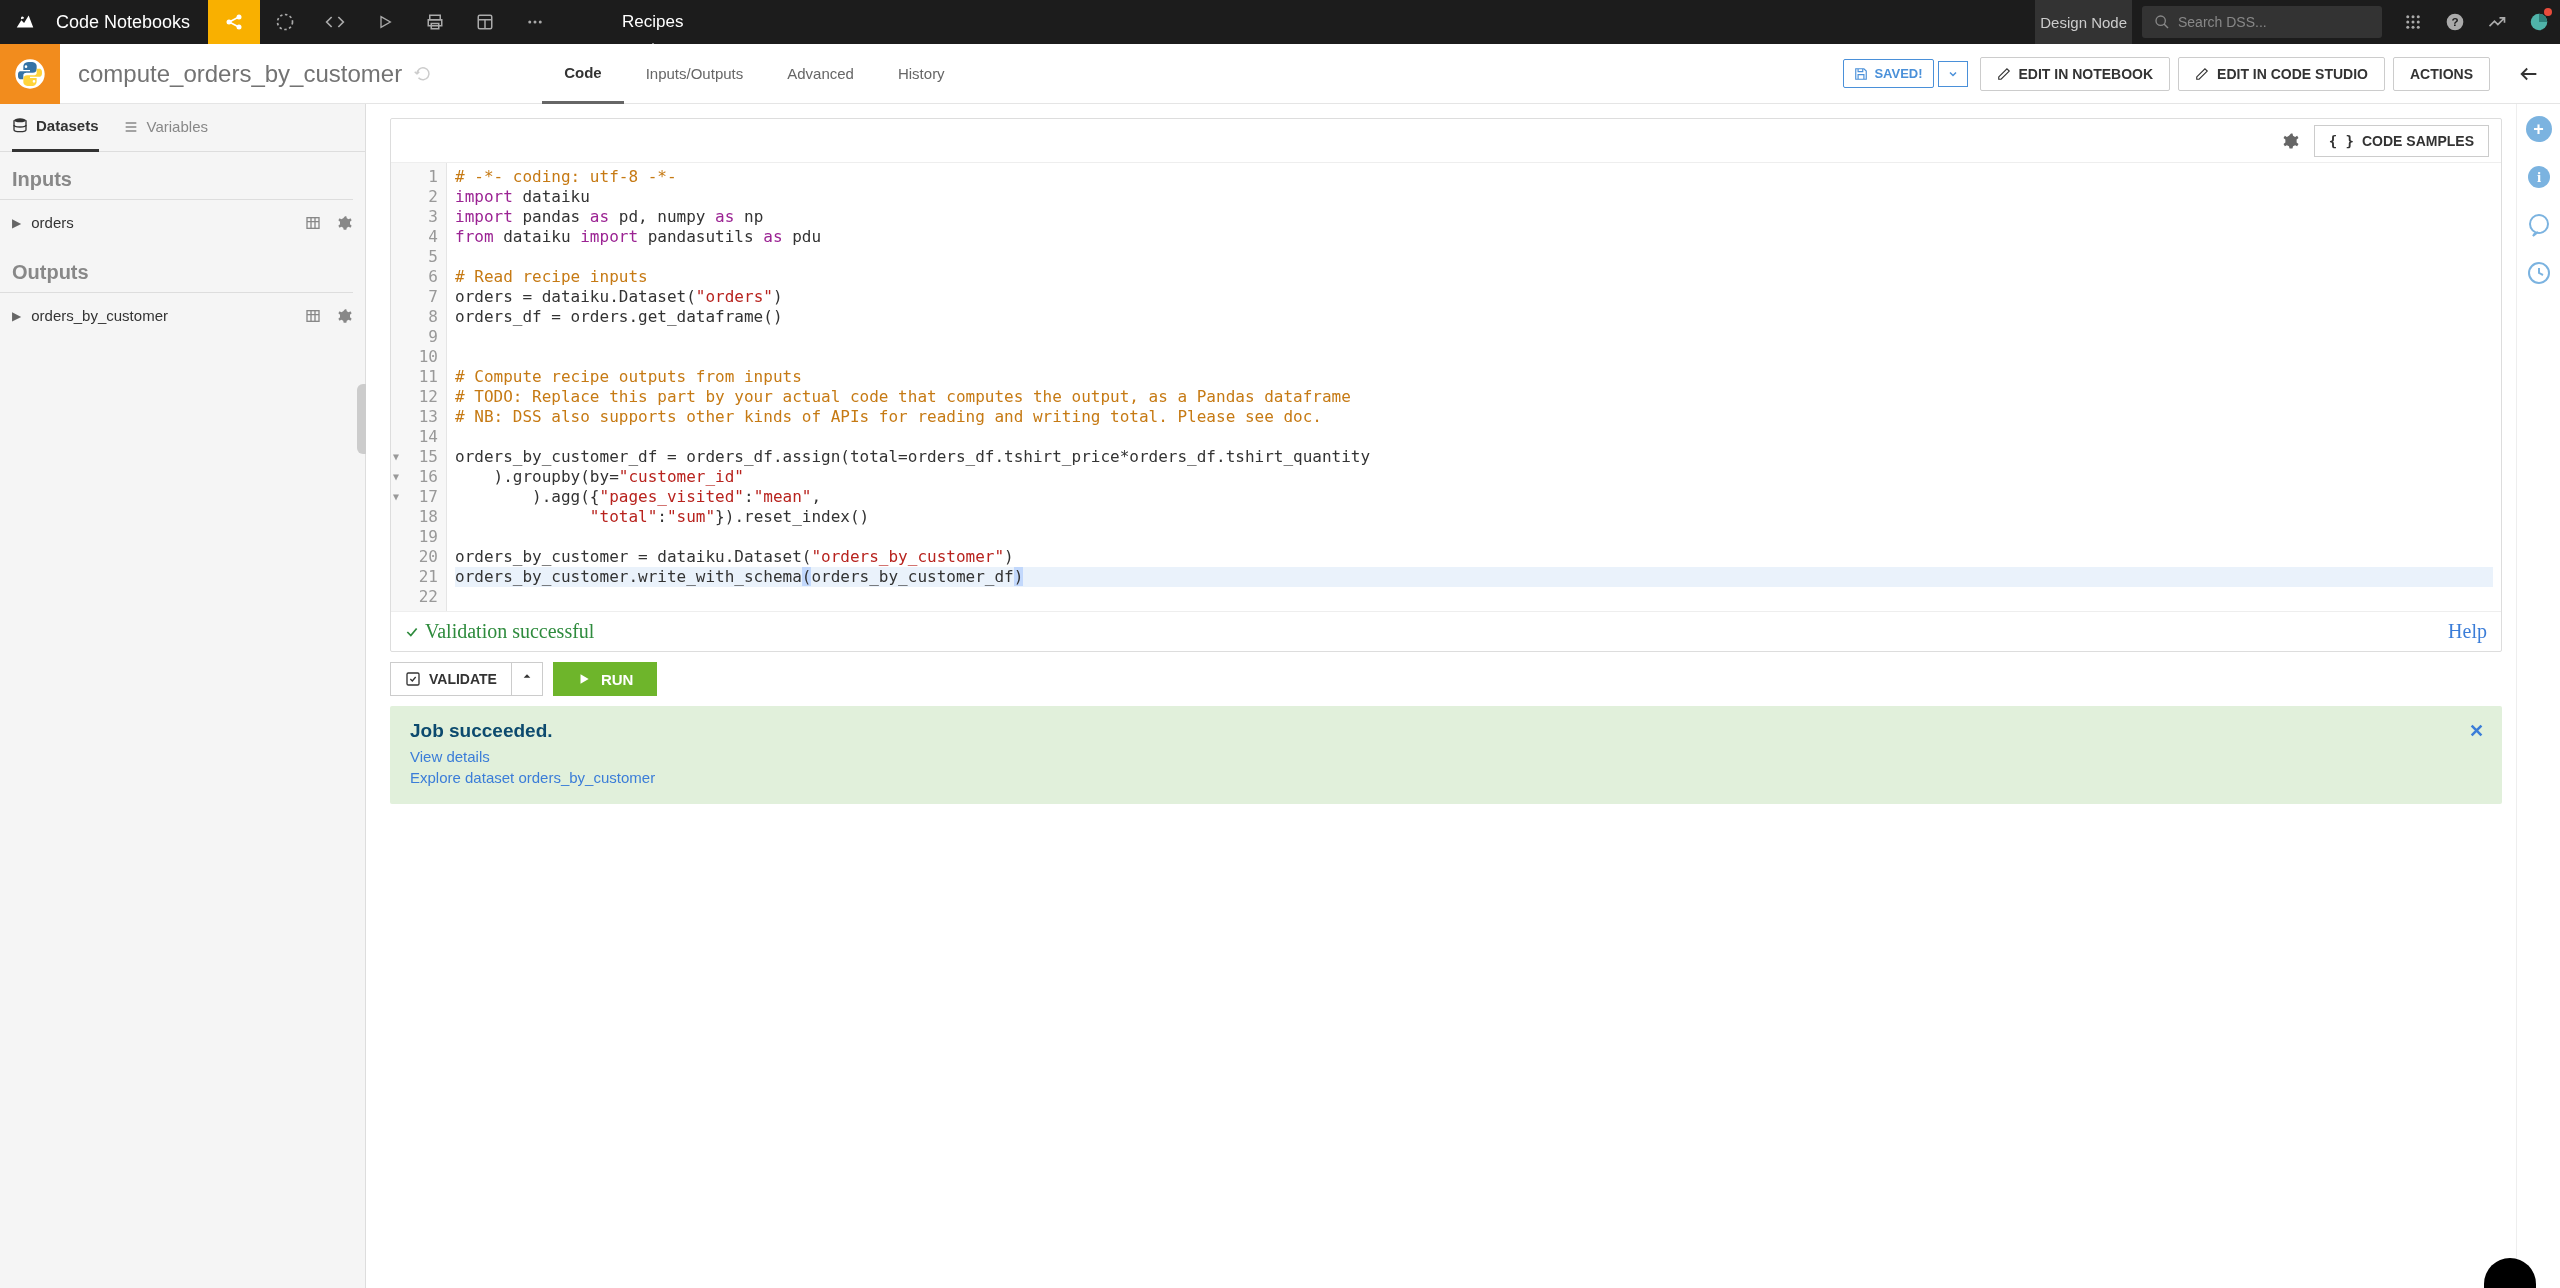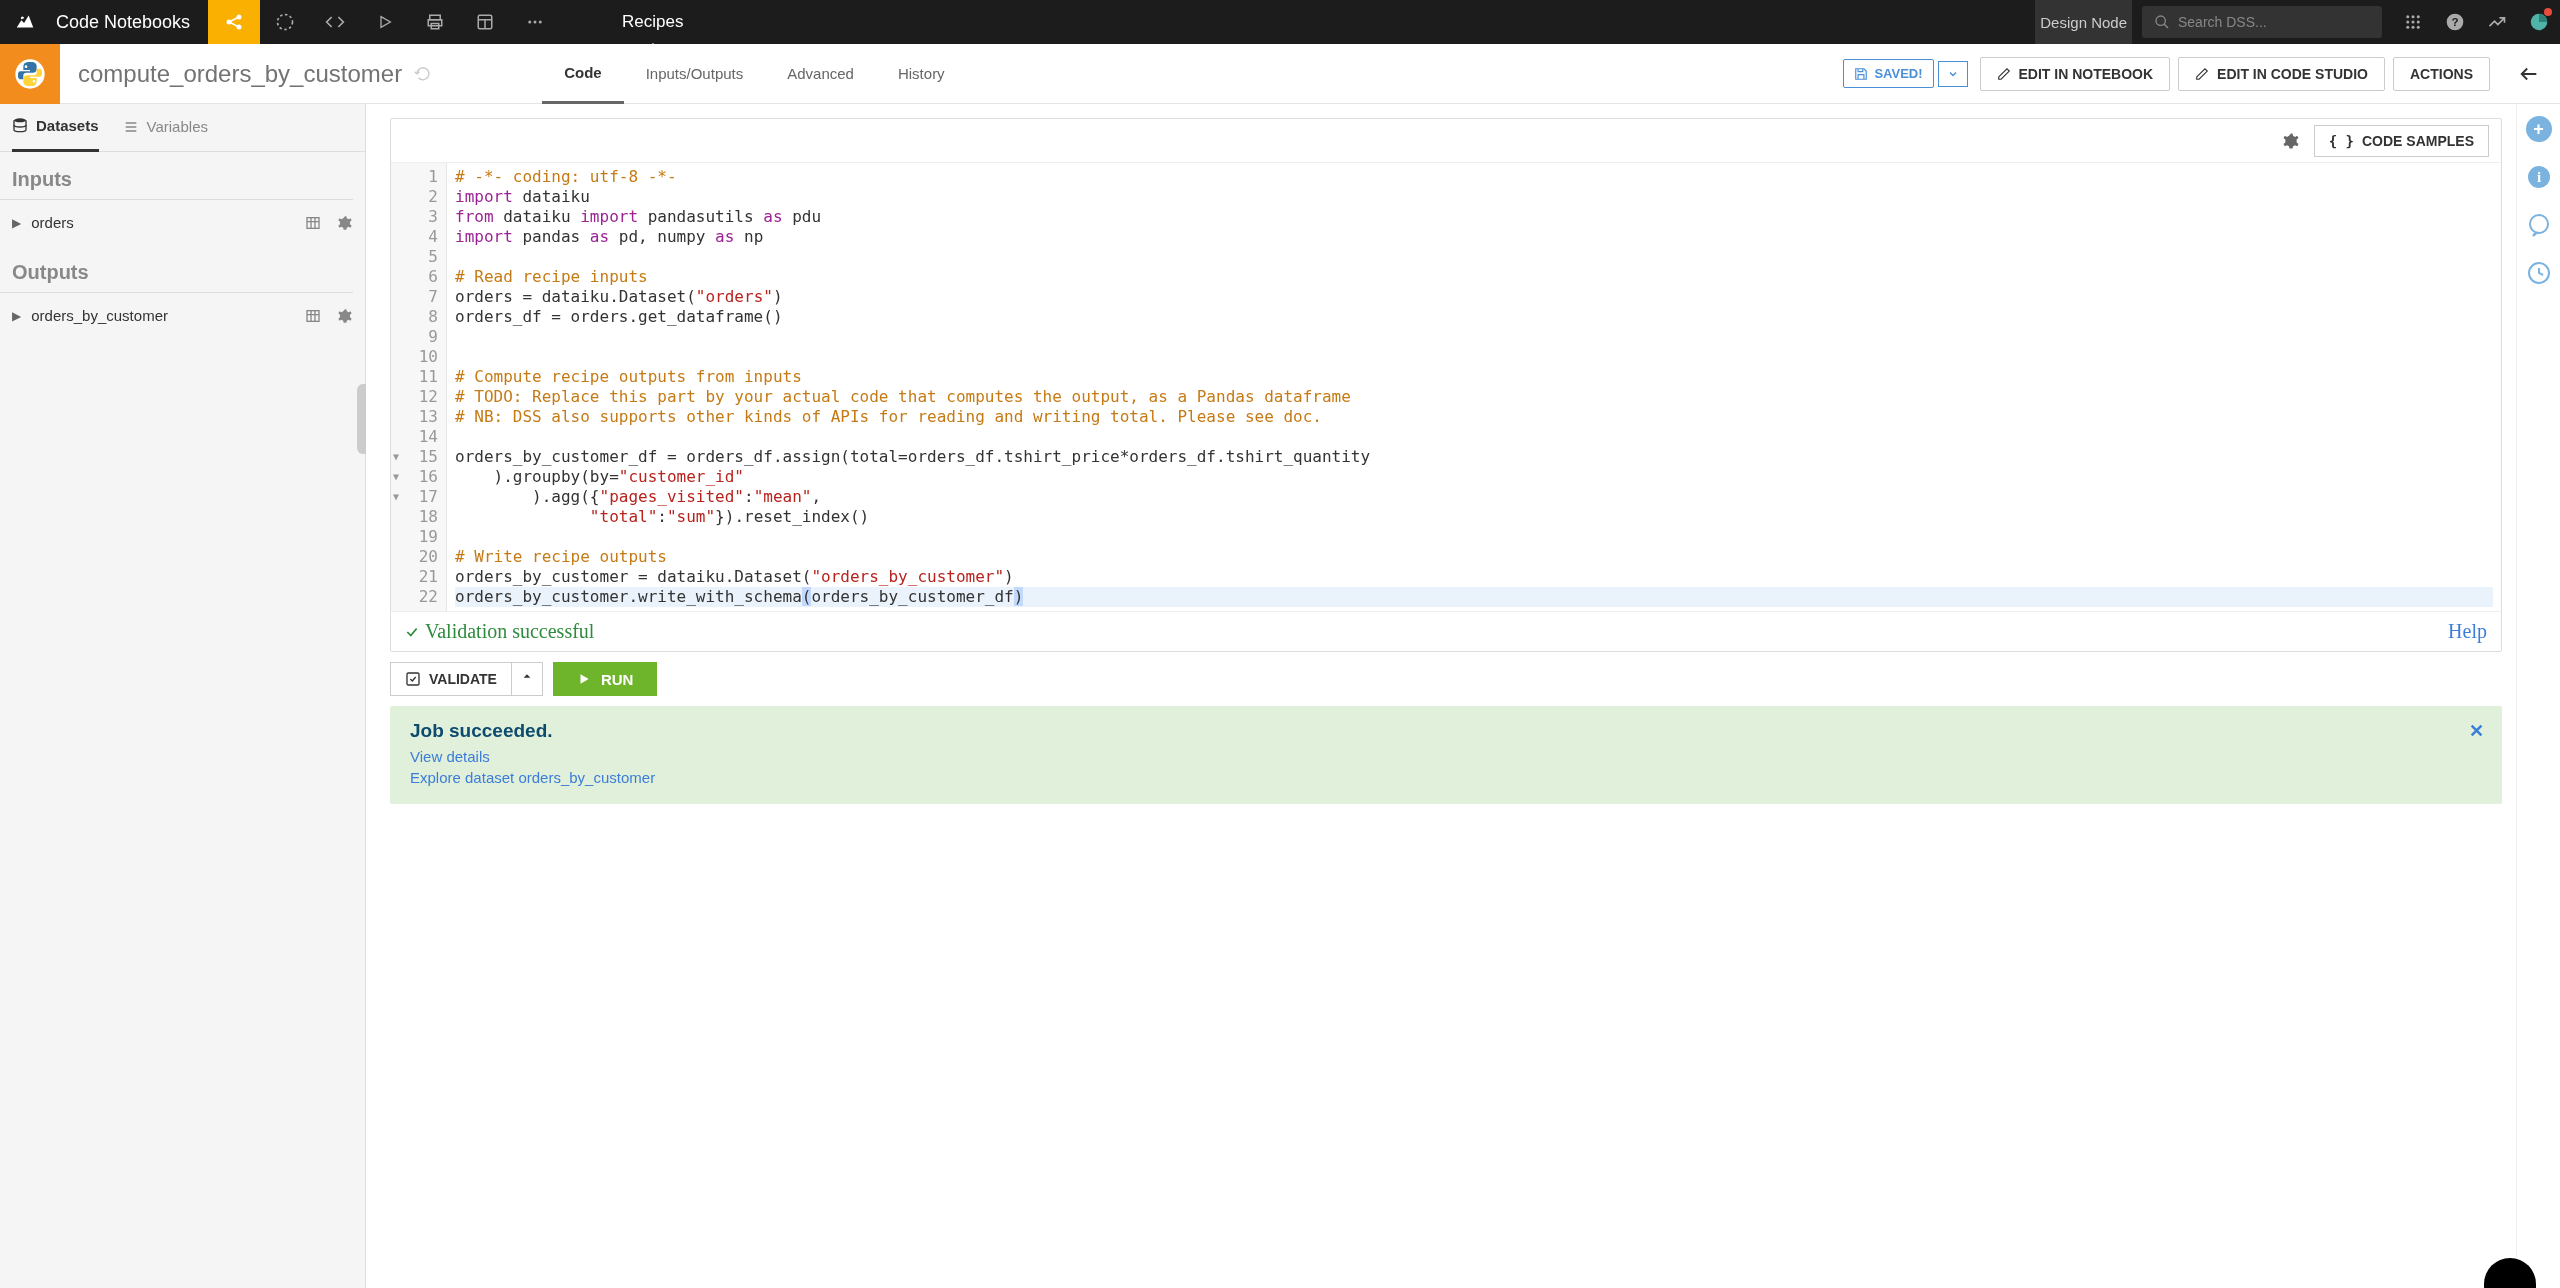--- a/index.html
+++ b/index.html
@@ -328,38 +328,37 @@
             <div class="ln">17<span class="fold">▼</span></div>
             <div class="ln">18</div>
             <div class="ln">19</div>
             <div class="ln">20</div>
             <div class="ln">21</div>
             <div class="ln">22</div>
           </div>
         <div class="codelines" id="codelines">
             <div class="line"><span class="tok-cm"># -*- coding: utf-8 -*-</span></div>
             <div class="line"><span class="tok-kw">import</span><span> dataiku</span></div>
+            <div class="line"><span class="tok-kw">import</span><span> pandas </span><span class="tok-kw">as</span><span> pd, numpy </span><span class="tok-kw">as</span><span> np</span></div>
             <div class="line"><span class="tok-kw">from</span><span> dataiku </span><span class="tok-kw">import</span><span> pandasutils </span><span class="tok-kw">as</span><span> pdu</span></div>
-            <div class="line"><span class="tok-kw">import</span><span> pandas </span><span class="tok-kw">as</span><span> pd, numpy </span><span class="tok-kw">as</span><span> np</span></div>
             <div class="line"></div>
             <div class="line"><span class="tok-cm"># Read recipe inputs</span></div>
             <div class="line"><span>orders = dataiku.Dataset(</span><span class="tok-str">"orders"</span><span>)</span></div>
             <div class="line"><span>orders_df = orders.get_dataframe()</span></div>
             <div class="line"></div>
             <div class="line"></div>
             <div class="line"><span class="tok-cm"># Compute recipe outputs from inputs</span></div>
             <div class="line"><span class="tok-cm"># TODO: Replace this part by your actual code that computes the output, as a Pandas dataframe</span></div>
             <div class="line"><span class="tok-cm"># NB: DSS also supports other kinds of APIs for reading and writing total. Please see doc.</span></div>
             <div class="line"></div>
             <div class="line"><span>orders_by_customer_df = orders_df.assign(total=orders_df.tshirt_price*orders_df.tshirt_quantity</span></div>
             <div class="line"><span>    ).groupby(by=</span><span class="tok-str">"customer_id"</span></div>
             <div class="line"><span>        ).agg({</span><span class="tok-str">"pages_visited"</span><span>:</span><span class="tok-str">"mean"</span><span>,</span></div>
             <div class="line"><span>              </span><span class="tok-str">"total"</span><span>:</span><span class="tok-str">"sum"</span><span>}).reset_index()</span></div>
             <div class="line"></div>
-            <div class="line"><span class="tok-cm"># Write recipe outputs</span></div>
             <div class="line"><span>orders_by_customer = dataiku.Dataset(</span><span class="tok-str">"orders_by_customer"</span><span>)</span></div>
             <div class="line hl"><span>orders_by_customer.write_with_schema</span><span class="tok-paren-hl">(</span><span>orders_by_customer_df</span><span class="tok-paren-hl">)</span></div>
           </div>
       </div>
       <div class="validation">
         <svg width="14" height="14" viewBox="0 0 24 24" fill="none" stroke="#2e8b3d" stroke-width="3">
             <path d="M4 12 L10 18 L20 6"></path>
           </svg>
         <span>Validation successful</span>
         <span class="help">Help</span>

